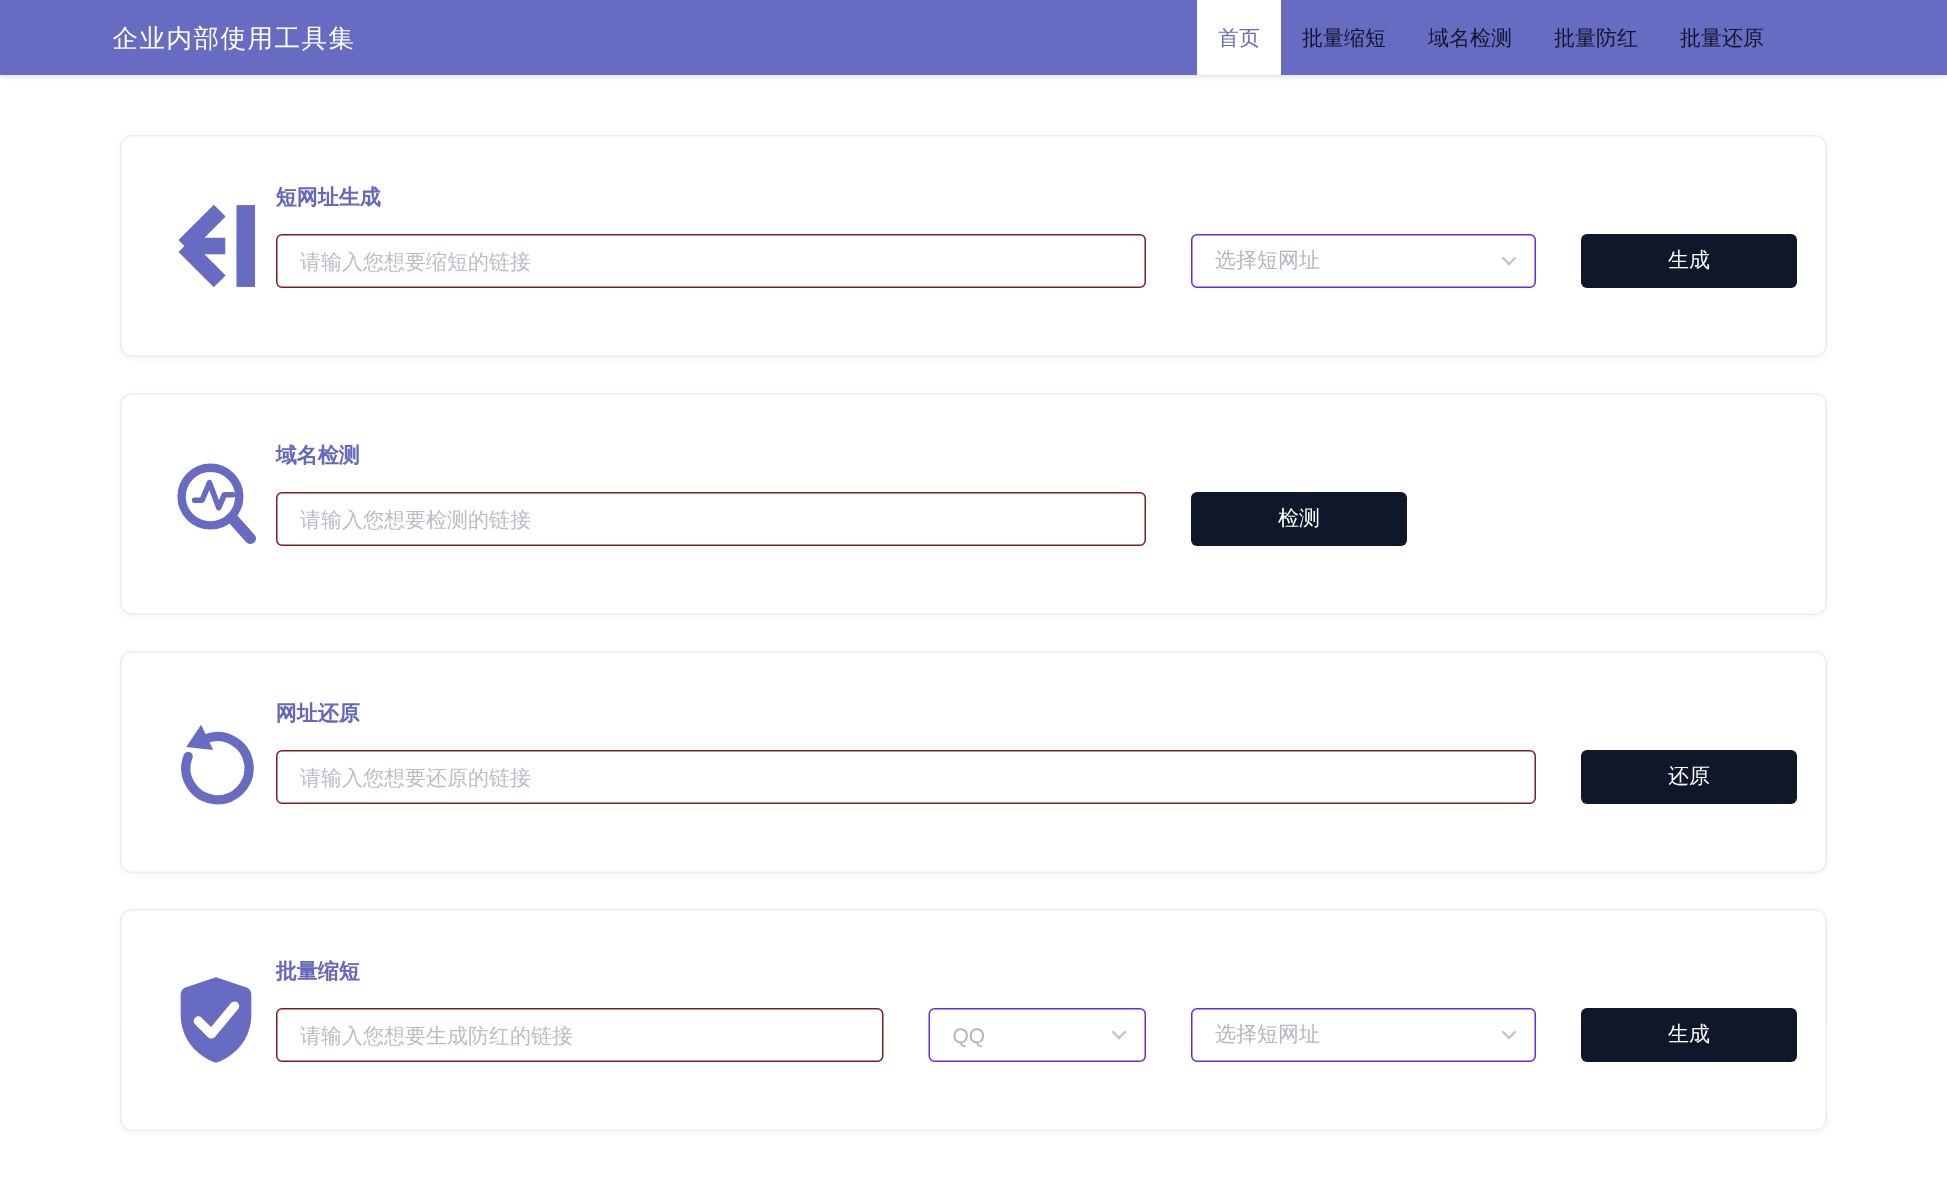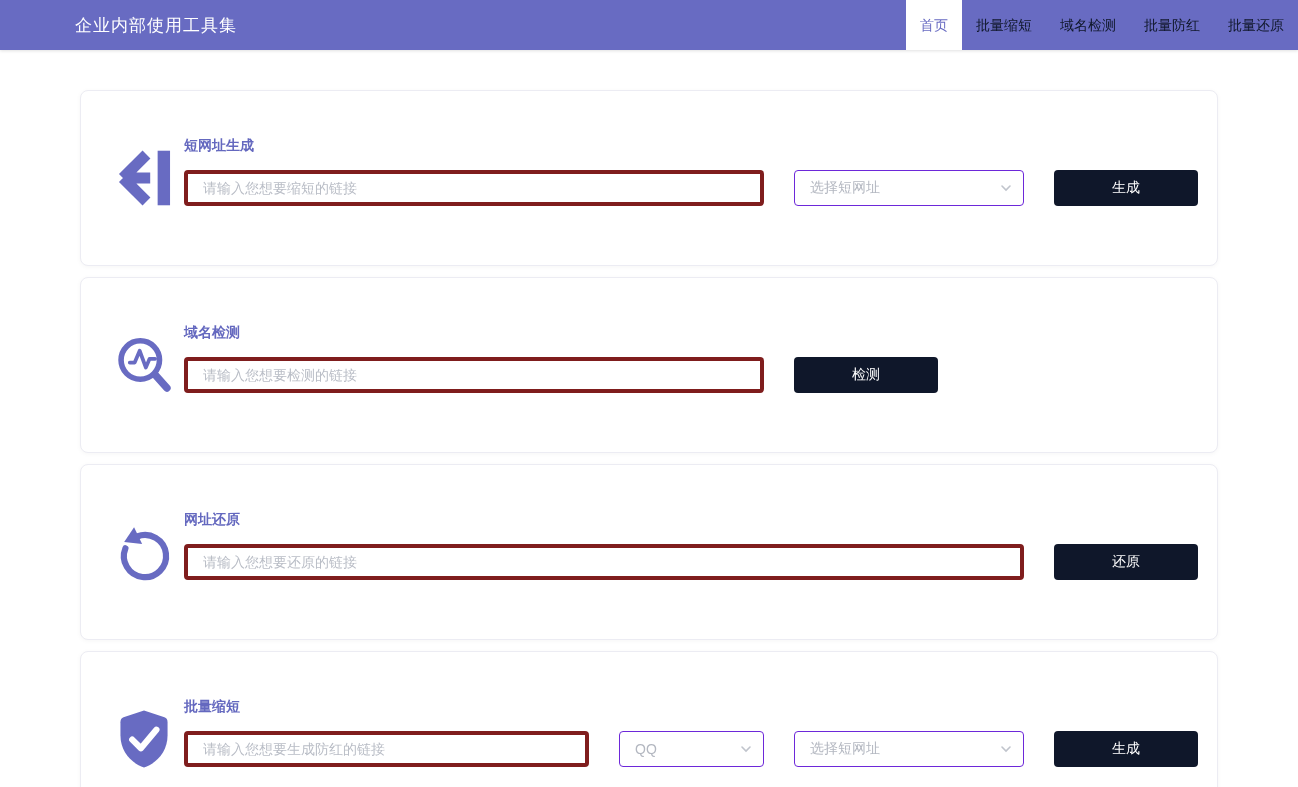--- a/index.html
+++ b/index.html
@@ -6,54 +6,54 @@
   html,body { background:#fff; }
   body {
     width:1298px; height:787px;
     font-family:"Liberation Sans", sans-serif;
     overflow:hidden;
   }
   
   .header {
     height:50px; background:#686bc2;
     display:flex; align-items:stretch;
-    padding-left:75px; 
+    padding-left:75px; padding-right:108px;
     box-shadow:0 1px 3px rgba(0,0,0,0.12);
   }
   .header-title {
     color:#ffffff; font-size:17px; font-weight:500;
     align-self:center; letter-spacing:1px;
   }
   .nav { margin-left:auto; display:flex; }
   .nav-item {
     color:#0f172a; font-size:14px; line-height:50px;
     padding:0 14px; cursor:pointer; white-space:nowrap;
   }
   .nav-item.active { background:#ffffff; color:#686bc2; }
   
   .main { padding:40px 80px 0 80px; }
   .card {
-    height:176px; border:1px solid #ececf3; border-radius:8px;
+    height:148px; border:1px solid #ececf3; border-radius:8px;
     background:#fff; box-shadow:0 1px 5px rgba(0,0,0,0.04);
     display:flex; align-items:center; padding-left:23px;
-    margin-bottom:11px;
+    margin-bottom:24px;
   }
   .icon-col {
     width:80px; flex:none; display:flex;
     justify-content:center; align-items:center;
   }
   .icon-col svg { width:62px; height:62px; }
   .body-col { margin-bottom:14px; }
   .card-title {
     color:#6468bf; font-size:14px; font-weight:bold;
     margin-bottom:15px;
   }
   .controls { display:flex; gap:30px; align-items:center; }
   .text-input {
-    height:36px; border:4px solid #7f1d1d; border-radius:4px;
+    height:36px; border:1px solid #7f1d1d; border-radius:4px;
     padding:0 15px; font-size:14px; color:#606266; outline:none;
     font-family:"Liberation Sans", sans-serif;
   }
   .text-input::placeholder { color:#b9bdc6; }
   .select {
     height:36px; border:1px solid #6d28d9; border-radius:4px;
     display:flex; align-items:center; justify-content:space-between;
     padding:0 10px 0 15px; font-size:14px; color:#b3b7c0;
     cursor:pointer; background:#fff;
   }

